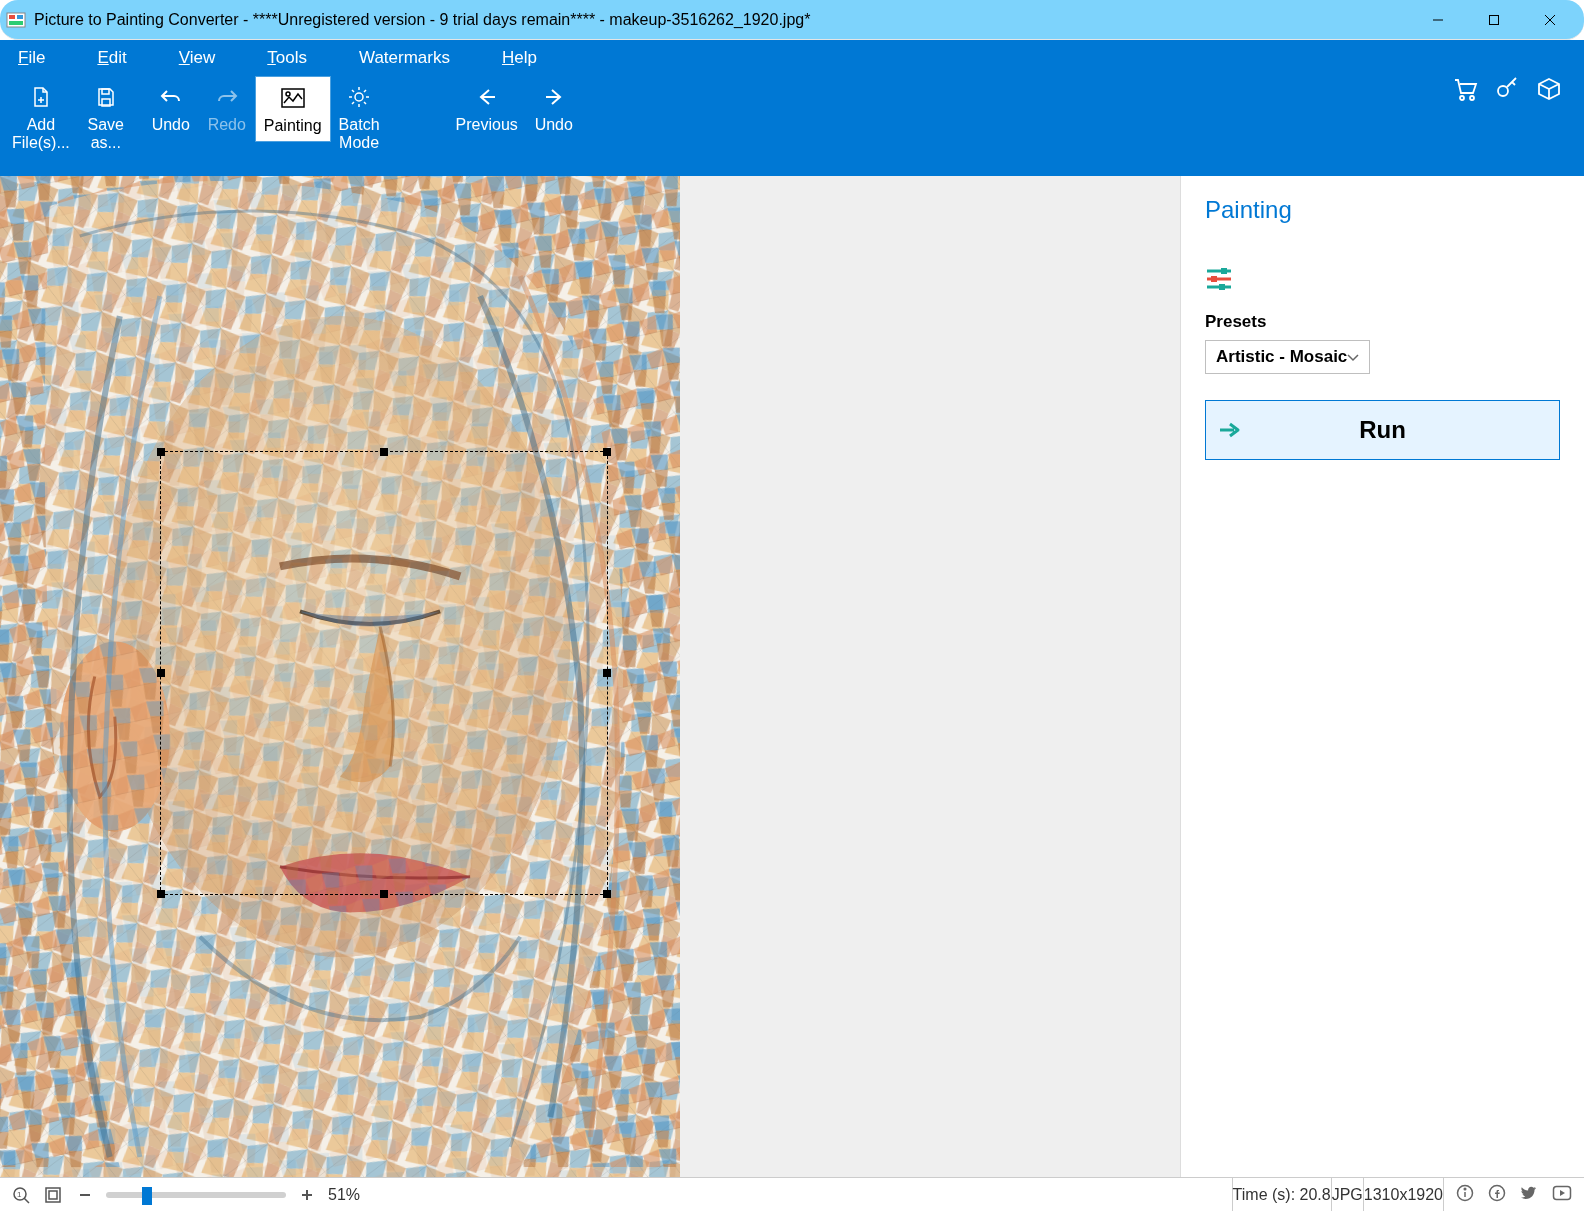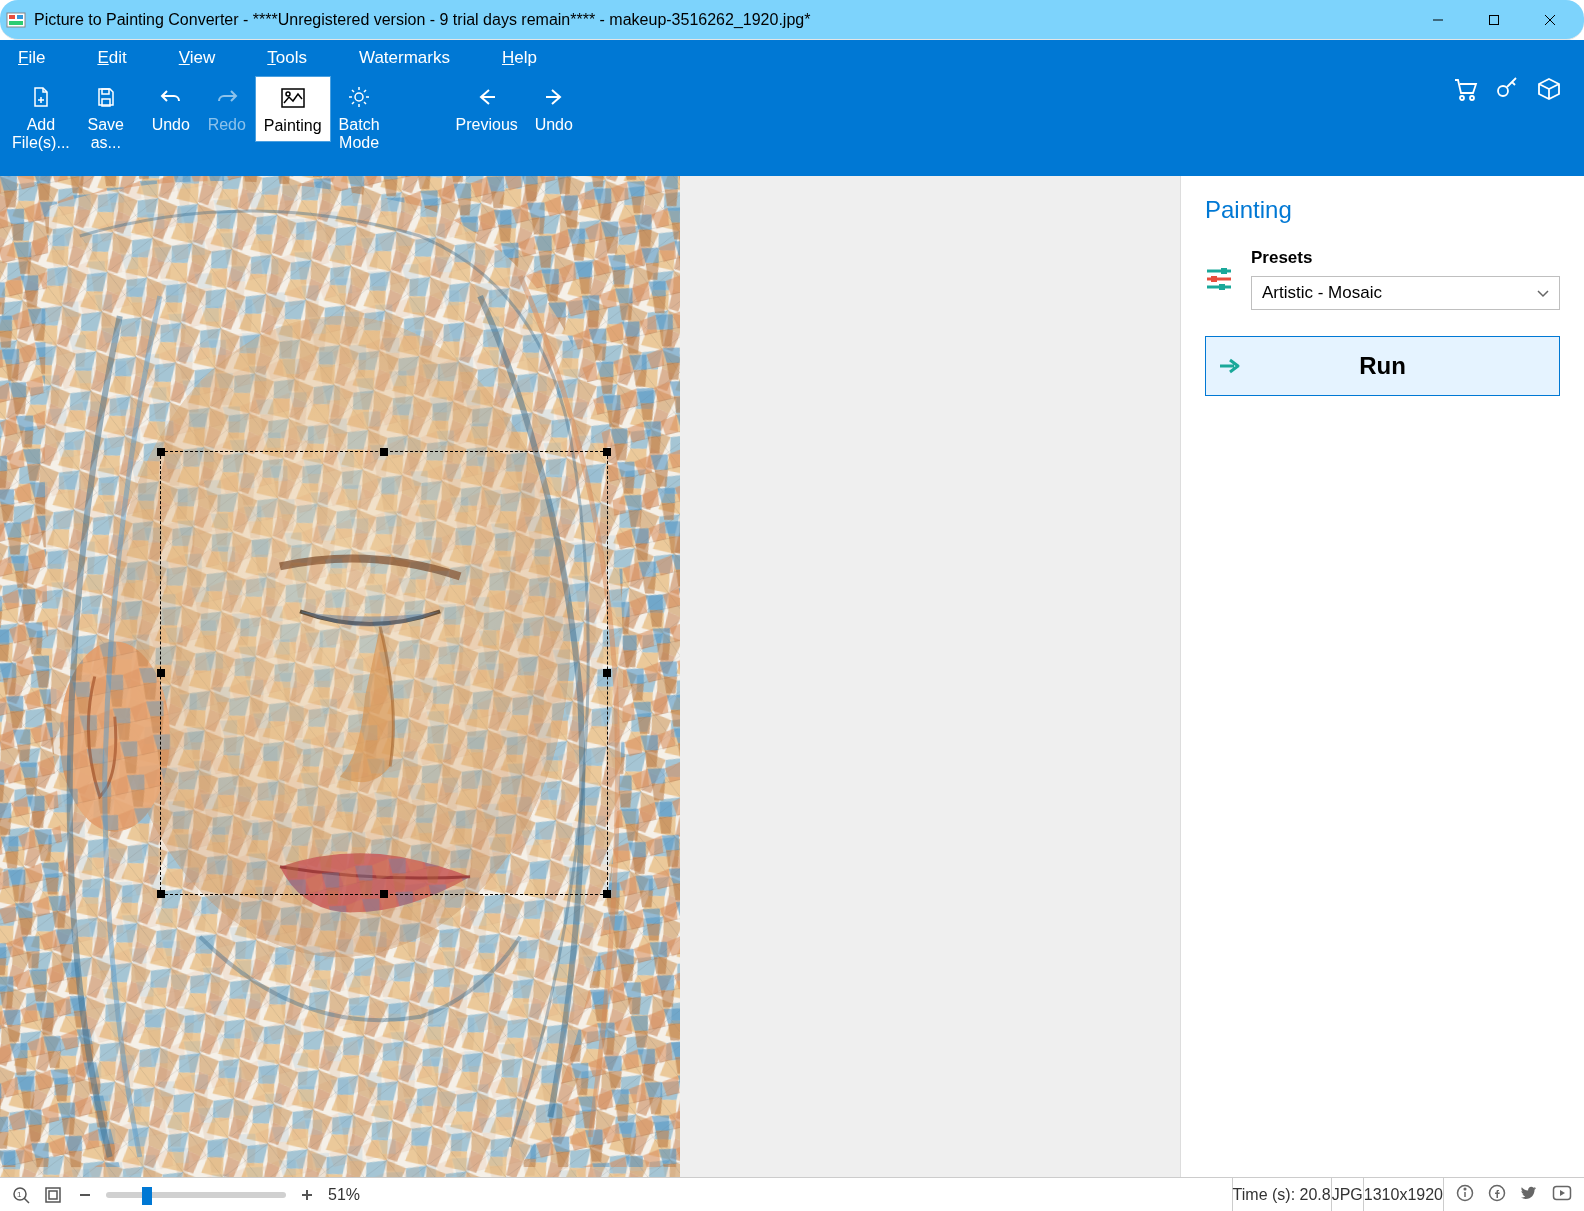--- a/index.html
+++ b/index.html
@@ -43,25 +43,25 @@
 .sel .h-tr { right: -4px; top: -4px; }
 .sel .h-ml { left: -4px; top: calc(50% - 4px); }
 .sel .h-mr { right: -4px; top: calc(50% - 4px); }
 .sel .h-bl { left: -4px; bottom: -4px; }
 .sel .h-bm { left: calc(50% - 4px); bottom: -4px; }
 .sel .h-br { right: -4px; bottom: -4px; }
 
 
 .side { width: 404px; background: #fff; border-left: 1px solid #ddd; padding: 20px 24px; }
 .side-title { color: #0078d4; font-size: 24px; font-weight: 400; margin-bottom: 24px; }
-.presets-row { display: flex; align-items: flex-start; gap: 18px; margin-bottom: 26px; }
+.presets-row { display: flex; align-items: flex-start; gap: 18px; margin-bottom: 26px; flex-direction: column; }
 .presets-icon { margin-top: 18px; }
 .presets-block { flex: 1; }
 .presets-label { font-weight: 700; font-size: 17px; margin-bottom: 8px; color: #000; }
-.presets-select { width: 100%; height: 34px; border: 1px solid #bfbfbf; padding: 0 10px; font-size: 17px; background: #fff; display: flex; align-items: center; justify-content: space-between; cursor: default; }
+.presets-select { width: 100%; height: 34px; border: 1px solid #bfbfbf; padding: 0 10px; font-size: 17px; background: #fff; display: flex; align-items: center; justify-content: space-between; cursor: default; font-weight: bold; }
 .run-btn { width: 100%; height: 60px; background: #e5f3ff; border: 1px solid #0078d4; display: flex; align-items: center; cursor: default; }
 .run-btn .run-icon { width: 48px; display: flex; justify-content: center; }
 .run-btn .run-label { flex: 1; text-align: center; font-size: 24px; font-weight: 700; color: #000; padding-right: 48px; }
 
 
 .statusbar { height: 34px; border-top: 1px solid #ccc; display: flex; align-items: center; font-size: 16px; color: #333; background: #fff; }
 .statusbar .left { display: flex; align-items: center; gap: 10px; padding: 0 10px; }
 .statusbar .sb-btn { display: flex; align-items: center; justify-content: center; width: 22px; height: 22px; cursor: default; }
 .statusbar .zoom-slider { position: relative; width: 180px; height: 6px; background: #d0d0d0; border-radius: 3px; }
 .statusbar .zoom-slider .thumb { position: absolute; top: -5px; width: 10px; height: 18px; background: #0078d4; left: 36px; }

